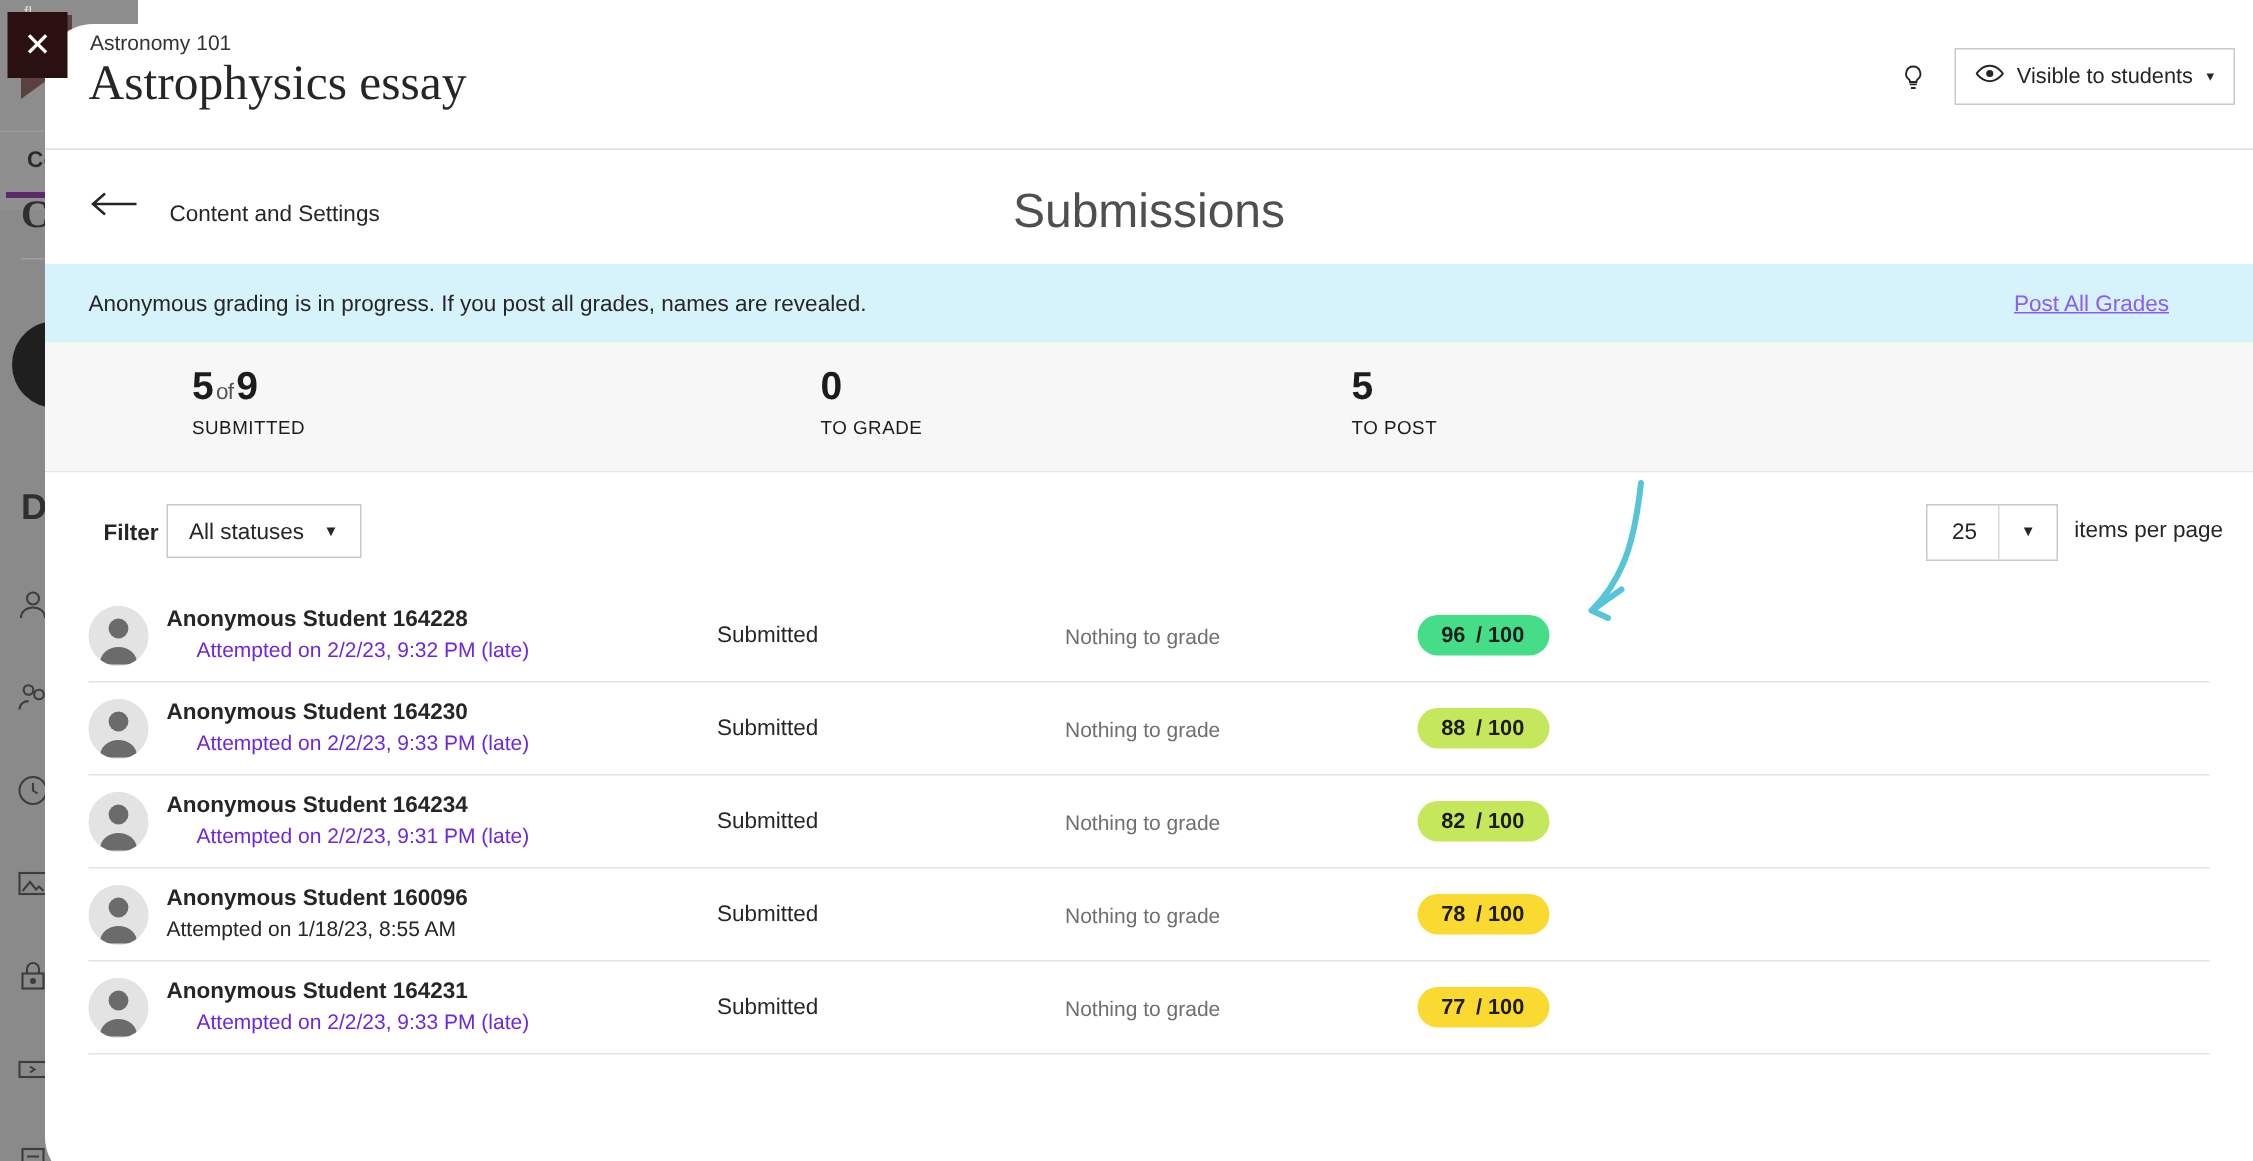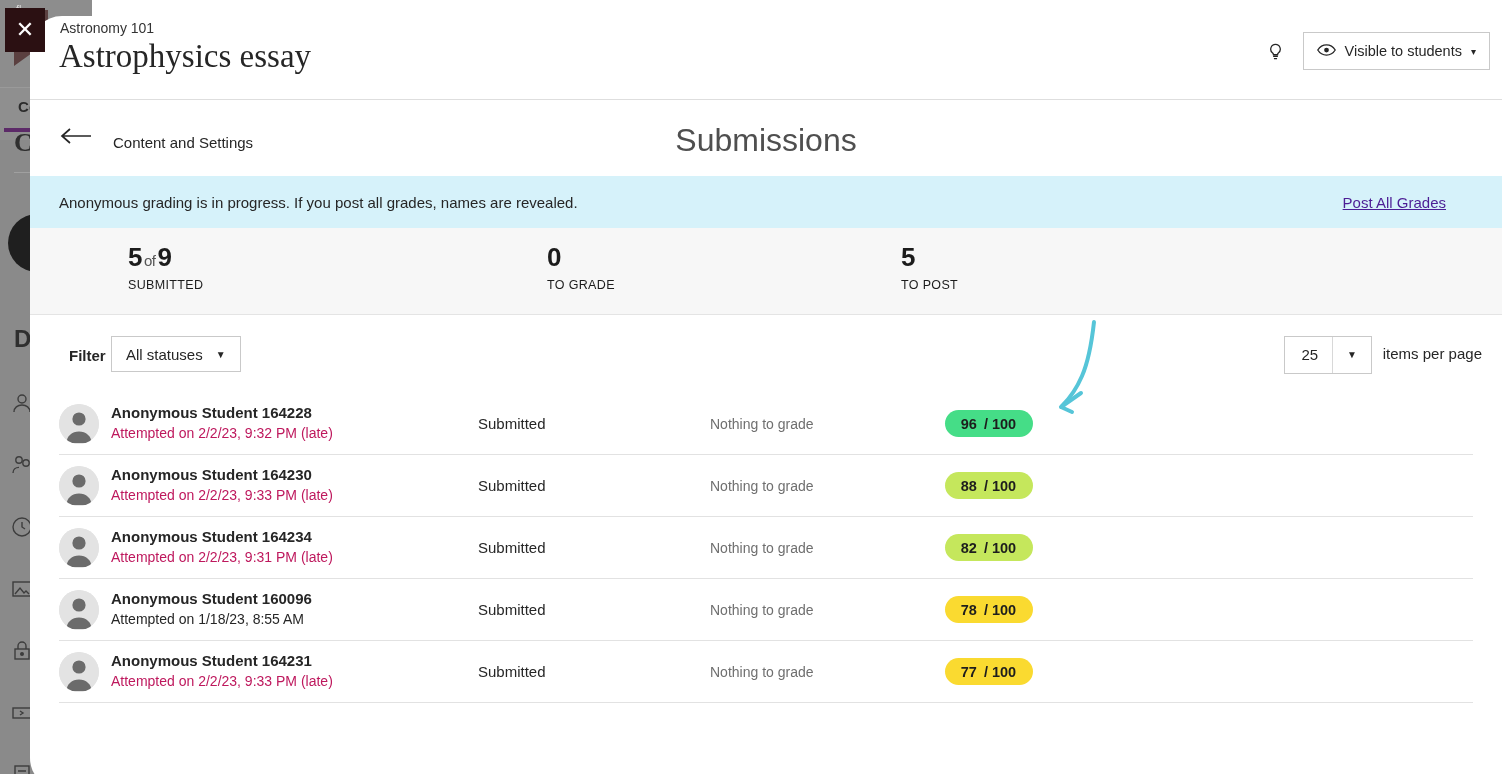--- a/index.html
+++ b/index.html
@@ -163,21 +163,21 @@
     height: 52px;
     background: #d6f2fa;
     display: flex; align-items: center;
   }
   .banner .bmsg {
     position: absolute; left: 29px;
     font-size: 15px; color: #262626;
   }
   .banner .blink {
     position: absolute; right: 56px;
-    font-size: 15px; color: #4c1d95;
+    font-size: 15px; color: #8b5cf6;
     text-decoration: underline; cursor: pointer;
   }
 
   
   .stats {
     position: relative;
     height: 87px;
     background: #f7f7f7;
     border-bottom: 1px solid #e4e4e4;
   }
@@ -257,21 +257,21 @@
 
   .stu-cell { width: 419px; display: flex; align-items: center; }
   .avatar {
     width: 40px; height: 40px; border-radius: 50%;
     background: #e3e3e3; margin-right: 12px; flex: none;
     display: flex; align-items: flex-end; justify-content: center;
     overflow: hidden;
   }
   .stu-name { font-size: 15px; font-weight: bold; color: #262626; line-height: 1.25; }
   .stu-sub  { font-size: 14px; line-height: 1.35; margin-top: 2px; }
-  .stu-sub.late { color: #be185d; }
+  .stu-sub.late { color: #6d28d9; margin-left: 20px; }
   .stu-sub.ontime { color: #262626; }
 
   .ss-cell { width: 232px; font-size: 15px; color: #262626; }
   .gs-cell { width: 221px; font-size: 14px; color: #6f6f6f; }
   .gr-cell { width: 115px; display: flex; justify-content: center; }
 
   .pill {
     display: inline-flex; align-items: center; justify-content: center;
     min-width: 88px; height: 27px; padding: 0 13px;
     border-radius: 14px;

